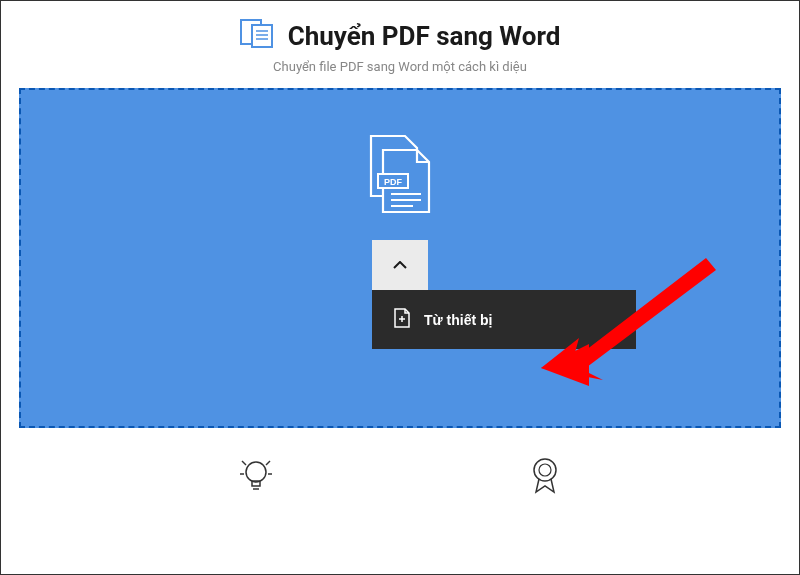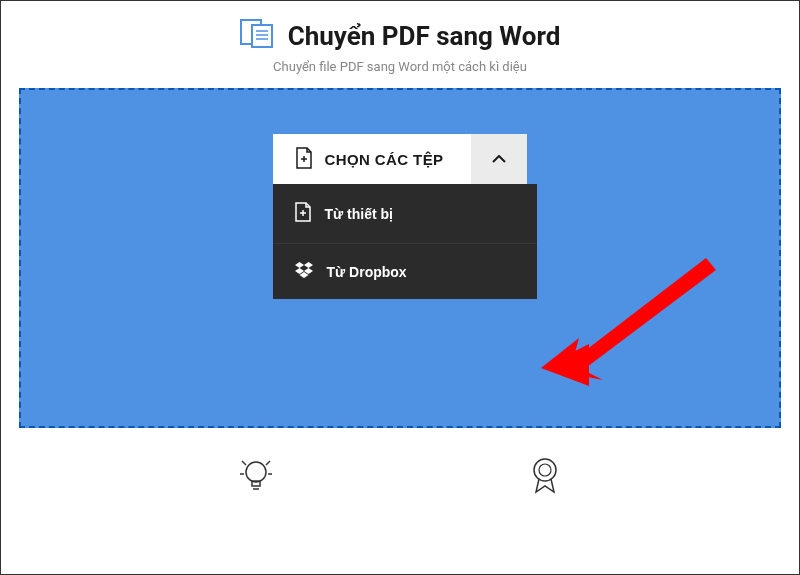--- a/index.html
+++ b/index.html
@@ -133,64 +133,57 @@
       </svg>
     </span>
     <h1 class="title">Chuyển PDF sang Word</h1>
   </div>
   <p class="subtitle">Chuyển file PDF sang Word một cách kì diệu</p>
 </div>
 
 <div class="dropzone-wrap">
   <div class="dropzone">
 
+    <div class="pdf-stack">
+      <svg width="70" height="80" viewBox="0 0 70 80">
+
+        <path d="M6 2 H40 L52 14 V62 H6 Z" fill="none" stroke="#fff" stroke-width="2.2"></path>
+
+        <path d="M18 16 H52 L64 28 V78 H18 Z" fill="#4f92e3" stroke="#fff" stroke-width="2.2"></path>
+        <path d="M52 16 V28 H64" fill="none" stroke="#fff" stroke-width="2.2"></path>
+
+        <rect x="13" y="40" width="30" height="14" fill="#4f92e3" stroke="#fff" stroke-width="2"></rect>
+        <text x="28" y="51" font-size="9" font-weight="700" fill="#fff" text-anchor="middle" font-family="Arial">PDF</text>
+
+        <line x1="26" y1="60" x2="56" y2="60" stroke="#fff" stroke-width="2"></line>
+        <line x1="26" y1="66" x2="56" y2="66" stroke="#fff" stroke-width="2"></line>
+        <line x1="26" y1="72" x2="48" y2="72" stroke="#fff" stroke-width="2"></line>
+      </svg>
+    </div>
 
     <div class="btn-row">
-      <button class="choose-btn">
-        <span>
-          <svg width="18" height="22" viewBox="0 0 18 22">
-            <path d="M2 1 H12 L16 5 V21 H2 Z" fill="none" stroke="#1a1a1a" stroke-width="1.5"></path>
-            <path d="M12 1 V5 H16" fill="none" stroke="#1a1a1a" stroke-width="1.5"></path>
-            <line x1="9" y1="9" x2="9" y2="15" stroke="#1a1a1a" stroke-width="1.5"></line>
-            <line x1="6" y1="12" x2="12" y2="12" stroke="#1a1a1a" stroke-width="1.5"></line>
-          </svg>
-        </span>
-        <span>CHỌN CÁC TỆP</span>
-      </button>
       <button class="dropdown-toggle">
         <span>
           <svg width="14" height="9" viewBox="0 0 14 9">
             <polyline points="1,7 7,1 13,7" fill="none" stroke="#1a1a1a" stroke-width="2"></polyline>
           </svg>
         </span>
       </button>
 
       <div class="menu">
         <button class="menu-item">
           <span>
             <svg width="16" height="20" viewBox="0 0 16 20">
               <path d="M1 1 H11 L15 5 V19 H1 Z" fill="none" stroke="#fff" stroke-width="1.5"></path>
               <path d="M11 1 V5 H15" fill="none" stroke="#fff" stroke-width="1.5"></path>
               <line x1="8" y1="8" x2="8" y2="14" stroke="#fff" stroke-width="1.5"></line>
               <line x1="5" y1="11" x2="11" y2="11" stroke="#fff" stroke-width="1.5"></line>
             </svg>
           </span>
           <span>Từ thiết bị</span>
-        </button>
-        <button class="menu-item">
-          <span>
-            <svg width="18" height="16" viewBox="0 0 18 16">
-              <polygon points="4.5,0 9,3 4.5,6 0,3" fill="#fff"></polygon>
-              <polygon points="13.5,0 18,3 13.5,6 9,3" fill="#fff"></polygon>
-              <polygon points="4.5,6 9,9 4.5,12 0,9" fill="#fff"></polygon>
-              <polygon points="13.5,6 18,9 13.5,12 9,9" fill="#fff"></polygon>
-              <polygon points="9,10 13.5,13 9,16 4.5,13" fill="#fff"></polygon>
-            </svg>
-          </span>
-          <span>Từ Dropbox</span>
         </button>
       </div>
     </div>
 
     <div class="arrow">
       <svg width="180" height="150" viewBox="0 0 180 150">
         <polygon points="0,128 38,98 32,120 165,18 175,30 42,130 62,140" fill="#ff0000"></polygon>
         <polygon points="0,128 48,104 48,146" fill="#ff0000"></polygon>
       </svg>
     </div>

